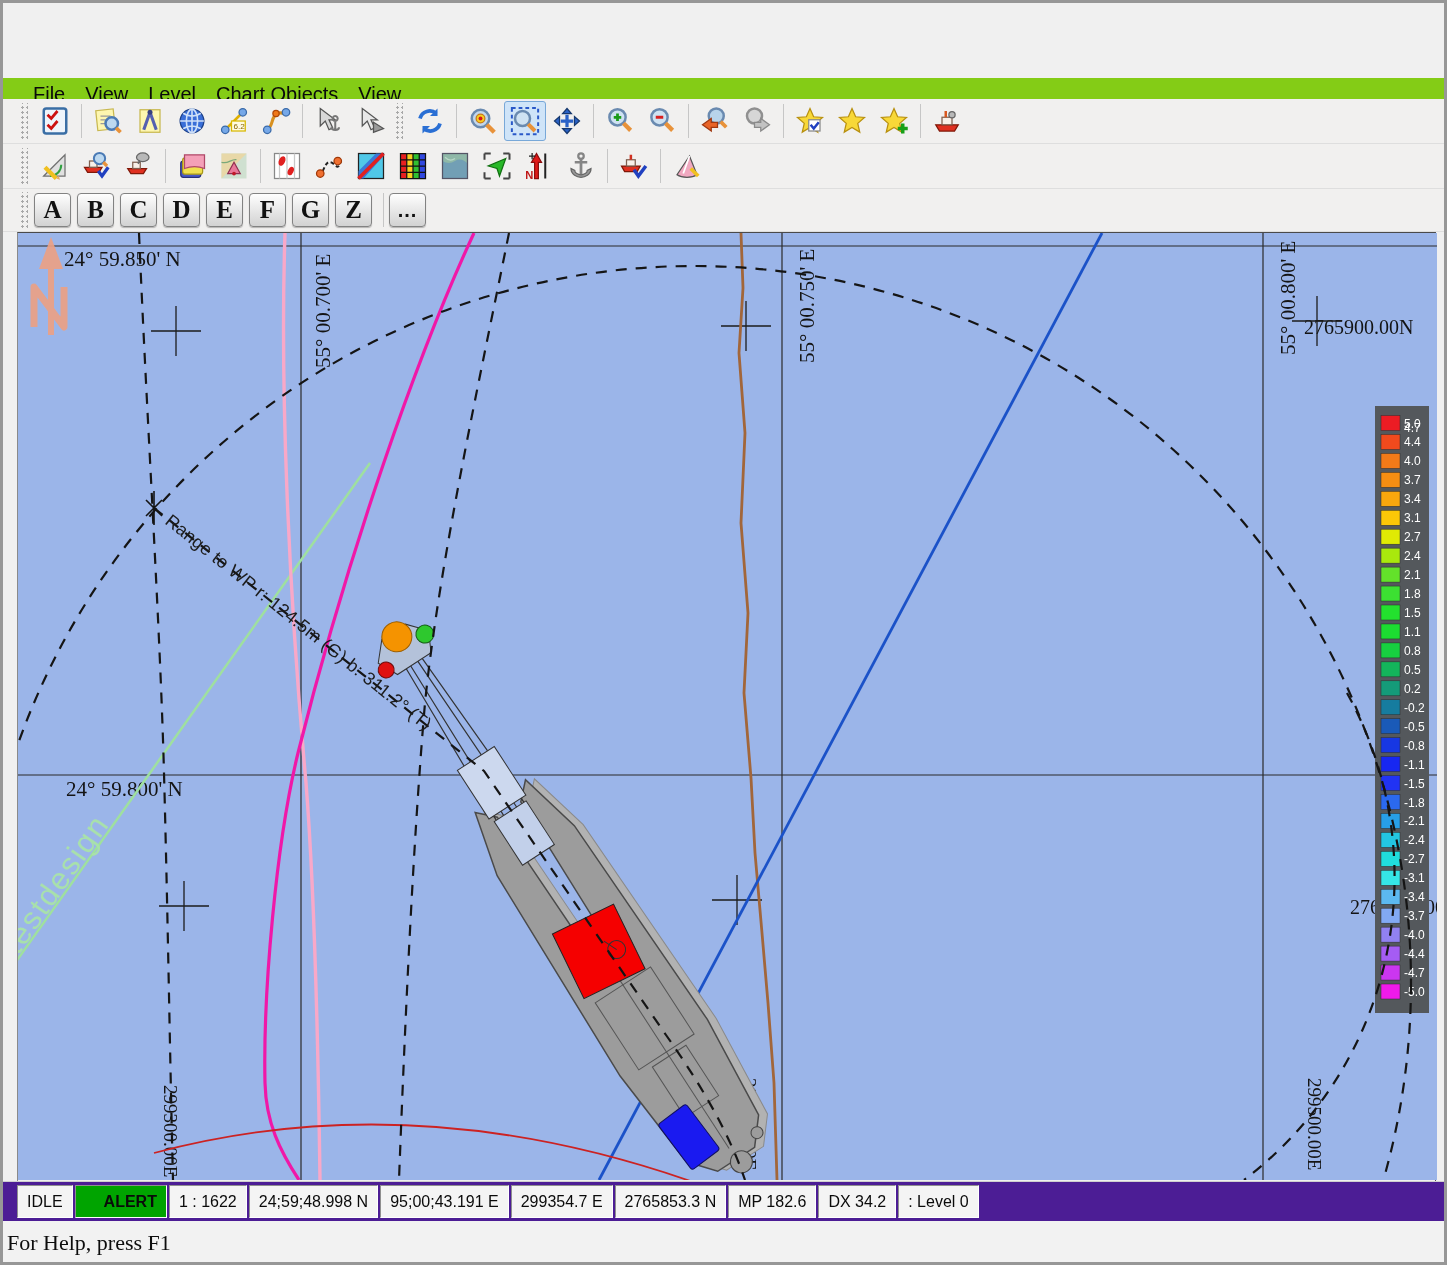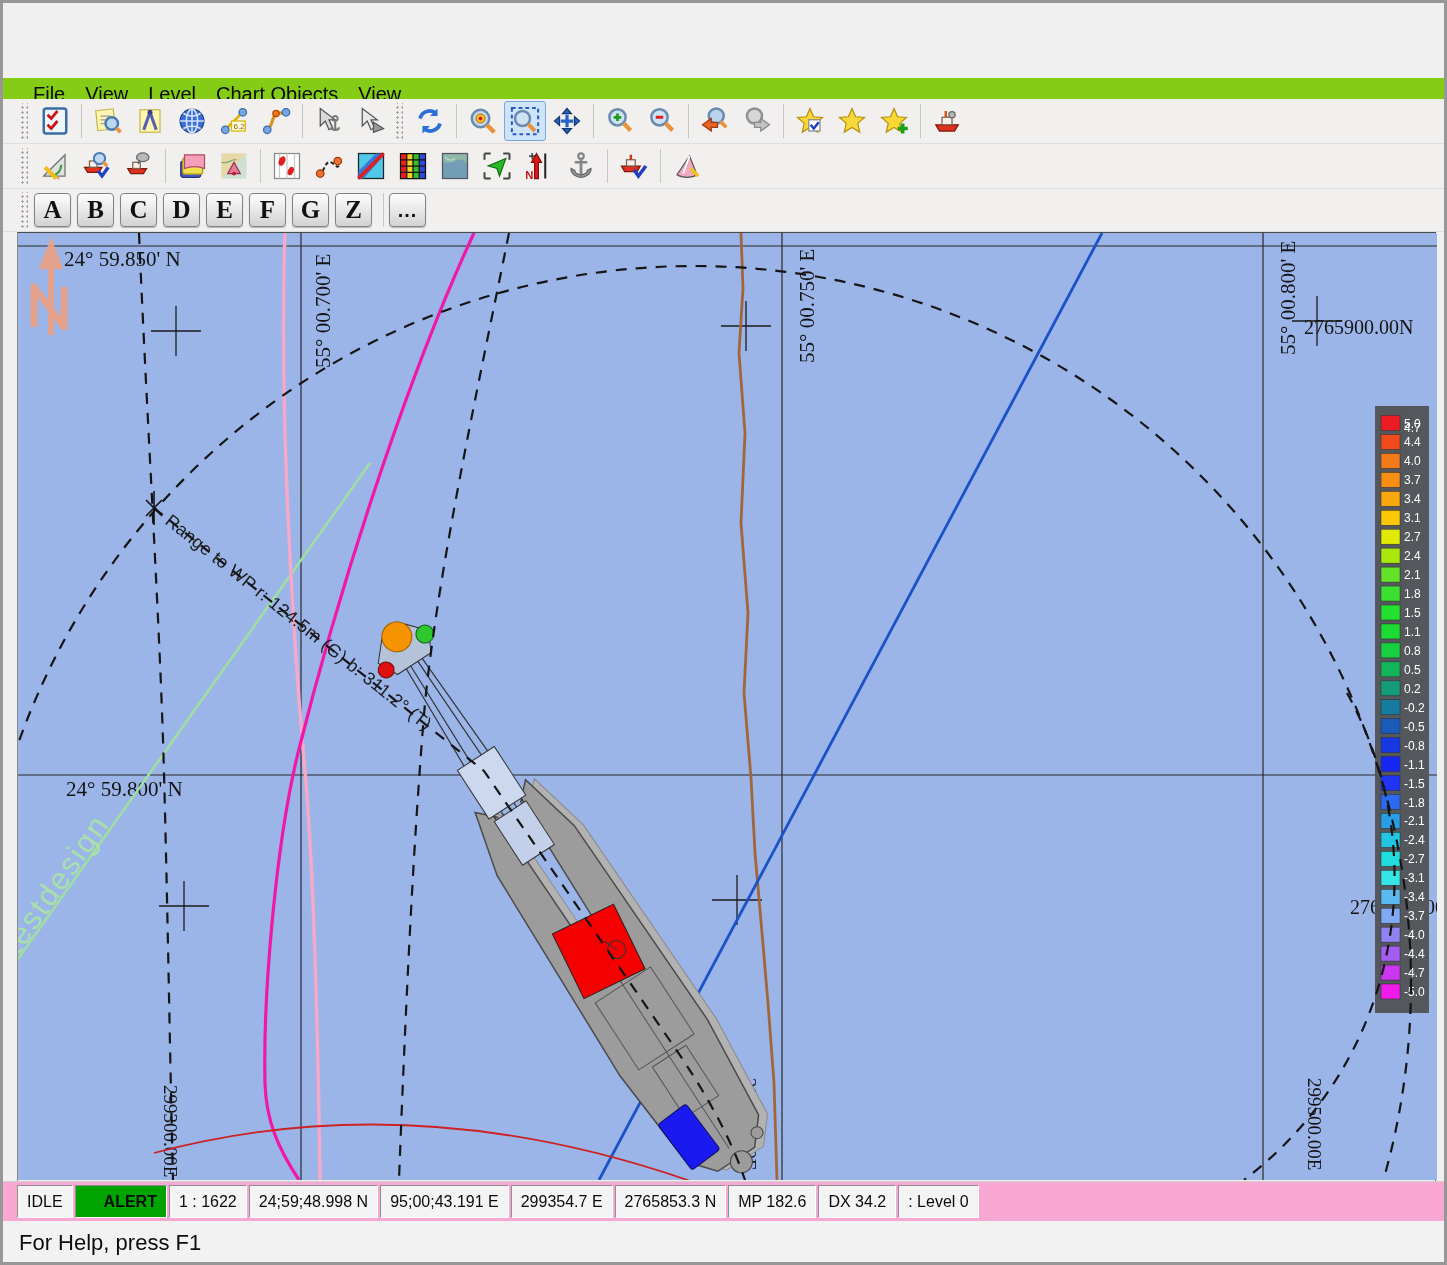--- a/index.html
+++ b/index.html
@@ -40,29 +40,29 @@
   .more-btn{font-family:"Liberation Sans",sans-serif;font-size:20px;font-weight:bold;letter-spacing:1px;}
   
   .chart{position:absolute;left:14px;top:229px;width:1419px;height:949px;
          border-top:1px solid #4a4a4a;border-left:1px solid #8a8a8a;border-right:1px solid #555;}
   .chart svg{display:block;}
   text.geo{font-family:"Liberation Serif",serif;fill:#141414;}
   .range-text{font-family:"Liberation Sans",sans-serif;font-size:18px;fill:#1c1c1c;letter-spacing:.3px;}
   .design-text{font-family:"Liberation Sans",sans-serif;font-size:31px;fill:#a9e3a9;letter-spacing:2px;opacity:.95;}
   .legend-label{font-family:"Liberation Sans",sans-serif;font-size:12px;fill:#ffffff;}
   
-  .statusbar{position:absolute;left:0;top:1178px;width:100%;height:40px;background:#f9a8d4;
+  .statusbar{position:absolute;left:0;top:1178px;width:100%;height:40px;background:#4c1d95;
              border-top:1px solid #cfcfcf;display:flex;align-items:center;padding-left:14px;}
   .sb-panel{height:33px;display:flex;align-items:center;justify-content:center;
             padding:0 9px;margin-right:2px;font-size:16px;color:#0a0a0a;background:#f4f4f4;
             border:1px solid;border-color:#8f8f8f #ffffff #ffffff #8f8f8f;white-space:nowrap;}
   .sb-panel.alert{background:#00a400;font-weight:bold;padding-left:28px;}
   
   .helpbar{position:absolute;left:0;top:1218px;width:100%;height:44px;background:#f2f2f2;
-           display:flex;align-items:center;padding-left:16px;font-size:22px;color:#0d0d0d;}
+           display:flex;align-items:center;padding-left:4px;font-size:22px;color:#0d0d0d;font-family:Liberation Serif, serif;}
 </style>
 </head>
 <body>
 
 <div class="app">
 
 
   <div class="menubar" id="menubar">
       <div class="menu-item">File</div>
       <div class="menu-item">View</div>

